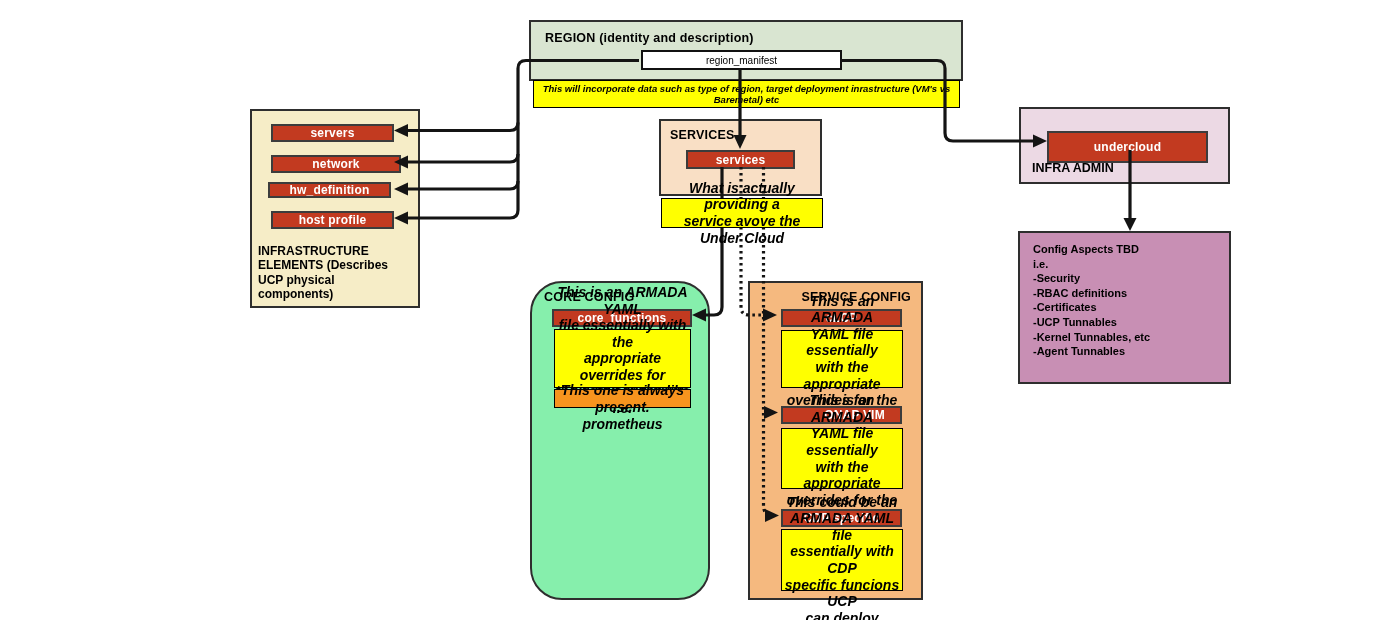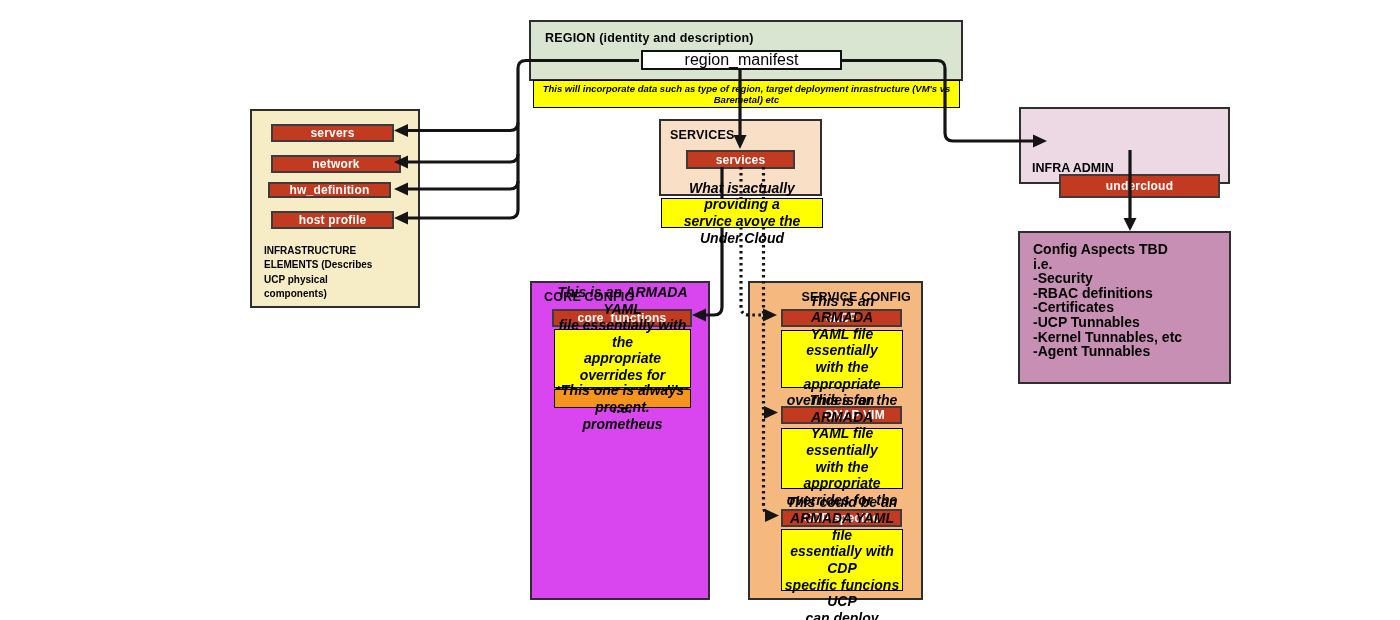--- a/index.html
+++ b/index.html
@@ -9,44 +9,44 @@
   }
   .box{position:absolute;border:2px solid #2e2e2e;box-sizing:border-box;}
   .title{position:absolute;font-weight:bold;font-size:12.5px;letter-spacing:.2px;white-space:nowrap;}
   .btn{
     position:absolute;background:#c23a20;border:2px solid #3c3c3c;color:#ffffff;
     font-weight:bold;font-size:12px;display:flex;align-items:center;justify-content:center;
     box-sizing:border-box;text-align:center;letter-spacing:.2px;
   }
   .node{
     position:absolute;background:#ffffff;border:2px solid #111;display:flex;align-items:center;
-    justify-content:center;font-size:16px;box-sizing:border-box;
+    justify-content:center;font-size:10px;box-sizing:border-box;
   }
   .note{
     position:absolute;background:#ffff00;border:1.4px solid #000;box-sizing:border-box;
     font-weight:bold;font-style:italic;font-size:14px;line-height:1.18;text-align:center;
     display:flex;align-items:center;justify-content:center;white-space:pre-line;
   }
   .note.orange{background:#f7941e;}
   #connectors{position:absolute;left:0;top:0;z-index:5;pointer-events:none;}
   .conn{stroke:#141414;stroke-width:3.2;fill:none;}
   .conn.dotted{stroke-dasharray:2.6 3.4;}
   .ah{fill:#141414;stroke:none;}
   
   #region-box{left:529px;top:20px;width:434px;height:61px;background:#d9e5d1;}
   #region-note{left:533px;top:80px;width:427px;height:28px;font-size:9.5px;}
   #infra-box{left:250px;top:109px;width:170px;height:199px;background:#f6edc7;}
   #services-box{left:659px;top:119px;width:163px;height:77px;background:#f9dfc5;}
   #services-note{left:661px;top:198px;width:162px;height:30px;z-index:6;}
-  #core-box{left:530px;top:281px;width:180px;height:319px;background:#d946ef;}
+  #core-box{left:530px;top:281px;width:180px;height:319px;background:#86efac;border-radius:32px;}
   #service-box{left:748px;top:281px;width:175px;height:319px;background:#f5b97f;}
   #infra-admin-box{left:1019px;top:107px;width:211px;height:77px;background:#ecd9e4;}
   #purple-box{left:1018px;top:231px;width:213px;height:153px;background:#c88fb4;}
-  #purple-text{position:absolute;left:13px;top:9px;font-weight:bold;font-size:14px;line-height:14.6px;white-space:pre-line;}
-  #infra-label{position:absolute;left:12px;top:133px;font-weight:bold;font-size:10px;line-height:14.4px;white-space:pre-line;}
+  #purple-text{position:absolute;left:13px;top:9px;font-weight:bold;font-size:11px;line-height:14.6px;white-space:pre-line;}
+  #infra-label{position:absolute;left:6px;top:133px;font-weight:bold;font-size:12px;line-height:14.4px;white-space:pre-line;}
   #infra-admin-label{position:absolute;left:11px;bottom:7px;font-weight:bold;font-size:12.5px;}
 </style>
 </head>
 <body>
 
 <div id="canvas">
 
   <div class="box" id="region-box">
     <span class="title" style="left:14px;top:9px;">REGION (identity and description)</span>
     <div class="node" style="left:110px;top:28px;width:201px;height:20px;">region_manifest</div>
@@ -98,21 +98,21 @@
 service</div>
     <div class="btn" style="left:31px;top:226px;width:121px;height:18px;">CDP specific</div>
     <div class="note" style="left:31px;top:246px;width:122px;height:62px;">This could be  an
 ARMADA YAML file
 essentially with CDP
 specific funcions UCP
 can deploy</div>
   </div>
 
   <div class="box" id="infra-admin-box">
-    <div class="btn" style="left:38px;top:22px;width:161px;height:24px;margin-top:43px;">undercloud</div>
+    <div class="btn" style="left:26px;top:22px;width:161px;height:32px;">undercloud</div>
     <div id="infra-admin-label">INFRA ADMIN</div>
   </div>
 
   <div class="box" id="purple-box">
     <div id="purple-text">Config Aspects TBD
 i.e.
 -Security
 -RBAC definitions
 -Certificates
 -UCP Tunnables

